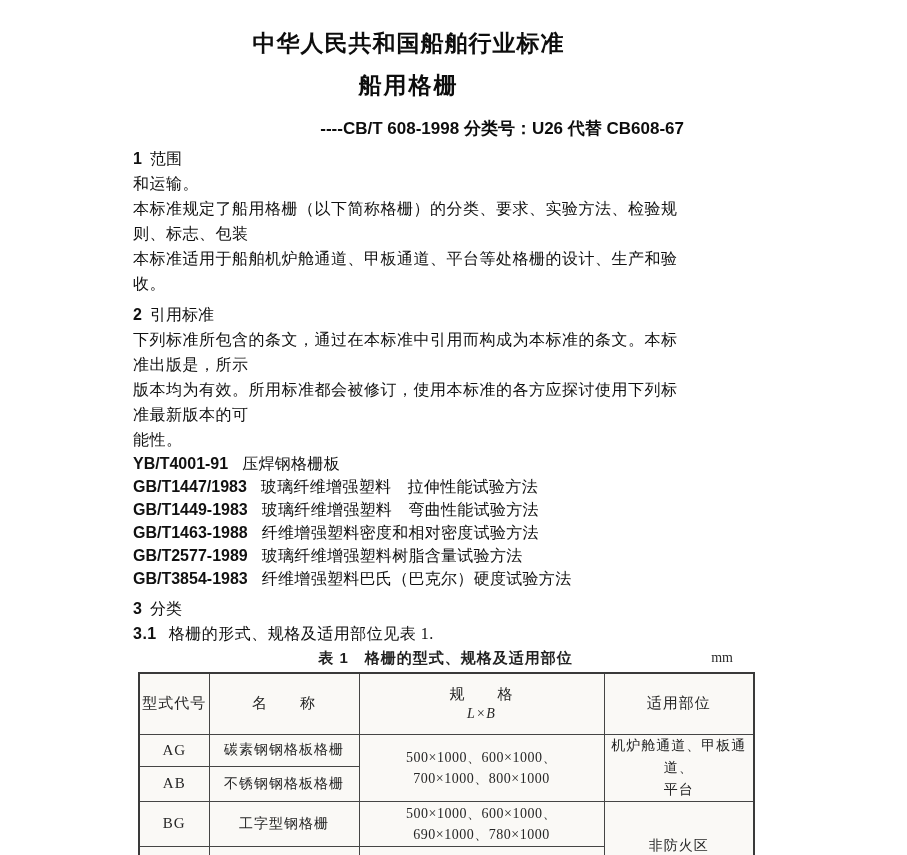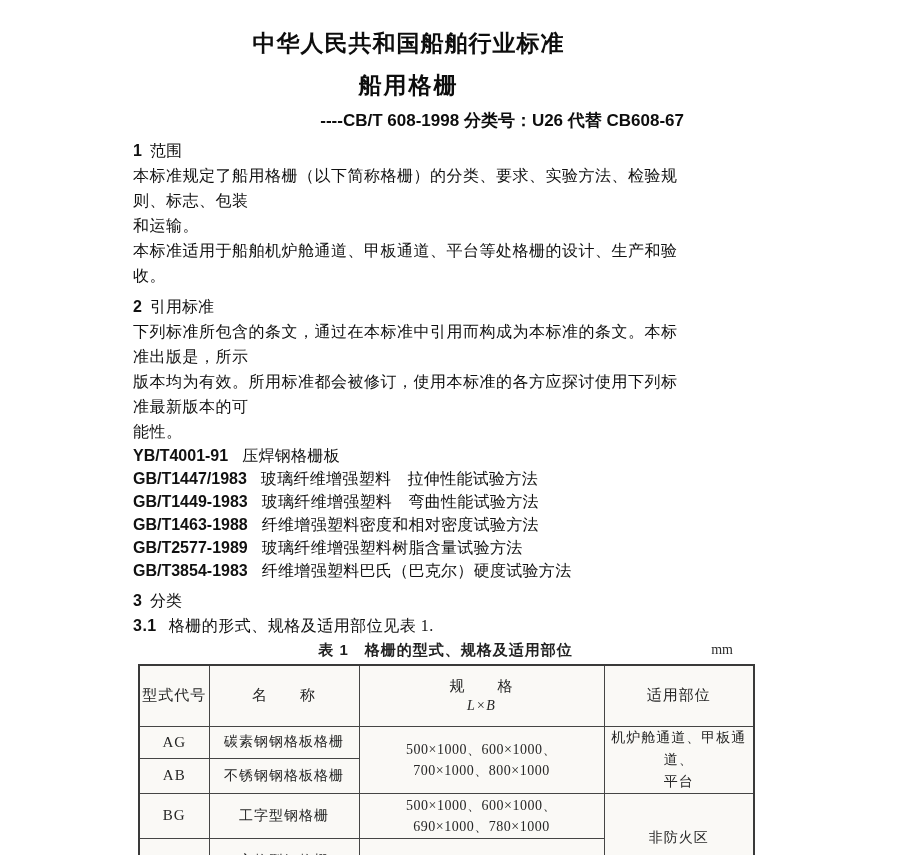--- a/index.html
+++ b/index.html
@@ -32,21 +32,21 @@
     letter-spacing: 2px;
     margin-top: 12px;
     color: #0d0d0d;
   }
   .standard-line {
     font-family: "Liberation Sans", sans-serif;
     font-weight: 700;
     font-size: 17px;
     line-height: 22px;
     text-align: right;
-    margin-top: 10px;
+    margin-top: 18px;
     color: #0d0d0d;
   }
 
   .h { font-size: 16px; line-height: 25px; margin-top: 6px; }
   .h .num, .num-b {
     font-family: "Liberation Sans", sans-serif;
     font-weight: 700;
     margin-right: 8px;
   }
   .p-line { font-size: 16px; line-height: 25px; letter-spacing: 0.5px; }
@@ -127,22 +127,22 @@
 <div class="page">
   <div class="doc">
 
     <div class="doc-title">中华人民共和国船舶行业标准</div>
     <div class="doc-subtitle">船用格栅</div>
     <div class="standard-line">----CB/T 608-1998 分类号：U26 代替 CB608-67</div>
 
     <div class="h">
       <span class="num">1</span><span>范围</span>
     </div>
+    <div class="p-line">和运输。</div>
     <div class="p-line">本标准规定了船用格栅（以下简称格栅）的分类、要求、实验方法、检验规则、标志、包装</div>
-    <div class="p-line">和运输。</div>
     <div class="p-line">本标准适用于船舶机炉舱通道、甲板通道、平台等处格栅的设计、生产和验收。</div>
 
     <div class="h">
       <span class="num">2</span><span>引用标准</span>
     </div>
     <div class="p-line">下列标准所包含的条文，通过在本标准中引用而构成为本标准的条文。本标准出版是，所示</div>
     <div class="p-line">版本均为有效。所用标准都会被修订，使用本标准的各方应探讨使用下列标准最新版本的可</div>
     <div class="p-line">能性。</div>
 
     <div class="ref-line">

